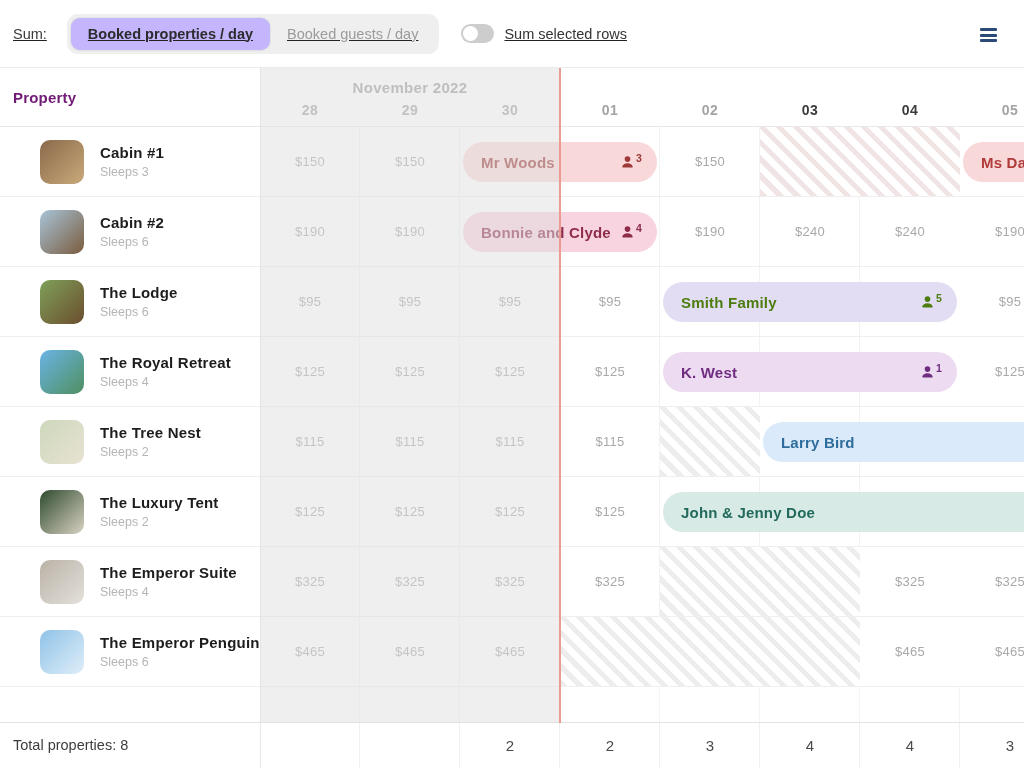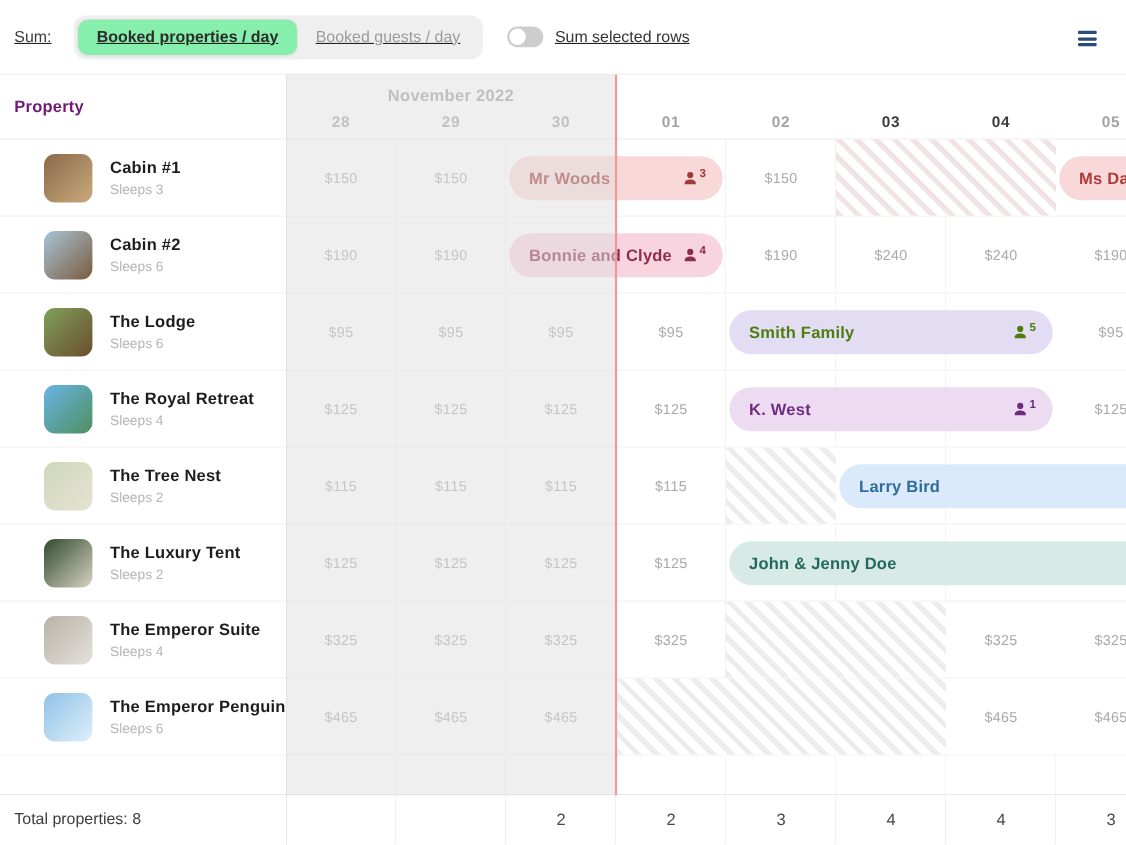--- a/index.html
+++ b/index.html
@@ -9,21 +9,21 @@
     font-family: "Liberation Sans", "DejaVu Sans", sans-serif; color: #222;
   }
   
   .toolbar { position: absolute; top: 0; left: 0; width: 1024px; height: 68px;
     display: flex; align-items: center; border-bottom: 1px solid #eaeaea; background: #fff; text-decoration: underline; }
   .sum-label { margin-left: 13px; font-size: 14.5px; color: #3a3a3a; }
   .segmented { margin-left: 20px; background: #efefef; border-radius: 11px; padding: 4px;
     display: flex; align-items: center; height: 40px; }
   .seg { padding: 0 17px; font-size: 14.5px; color: #9b9b9b; height: 32px; line-height: 32px;
     border-radius: 9px; cursor: pointer; white-space: nowrap; }
-  .seg.selected { background: #86efac; color: #2c2c2c; font-weight: 700;
+  .seg.selected { background: #c4b5fd; color: #2c2c2c; font-weight: 700;
     box-shadow: 0 0 0 1px #e2e2e2, 0 1px 2px rgba(0,0,0,.05); }
   .toggle { margin-left: 22px; width: 33px; height: 19px; border-radius: 10px;
     background: #cdcdcd; position: relative; cursor: pointer; flex: none; }
   .toggle-knob { position: absolute; left: 2px; top: 2px; width: 15px; height: 15px;
     border-radius: 50%; background: #fff; }
   .toggle-label { margin-left: 10px; font-size: 14.5px; color: #343434; }
   .hamburger { position: absolute; right: 27px; top: 28px; width: 17px; cursor: pointer; }
   .hamburger span { display: block; height: 3px; background: #2c4a78; border-radius: 1px; margin-bottom: 2.5px; }
   .hamburger span:last-child { margin-bottom: 0; }
   

